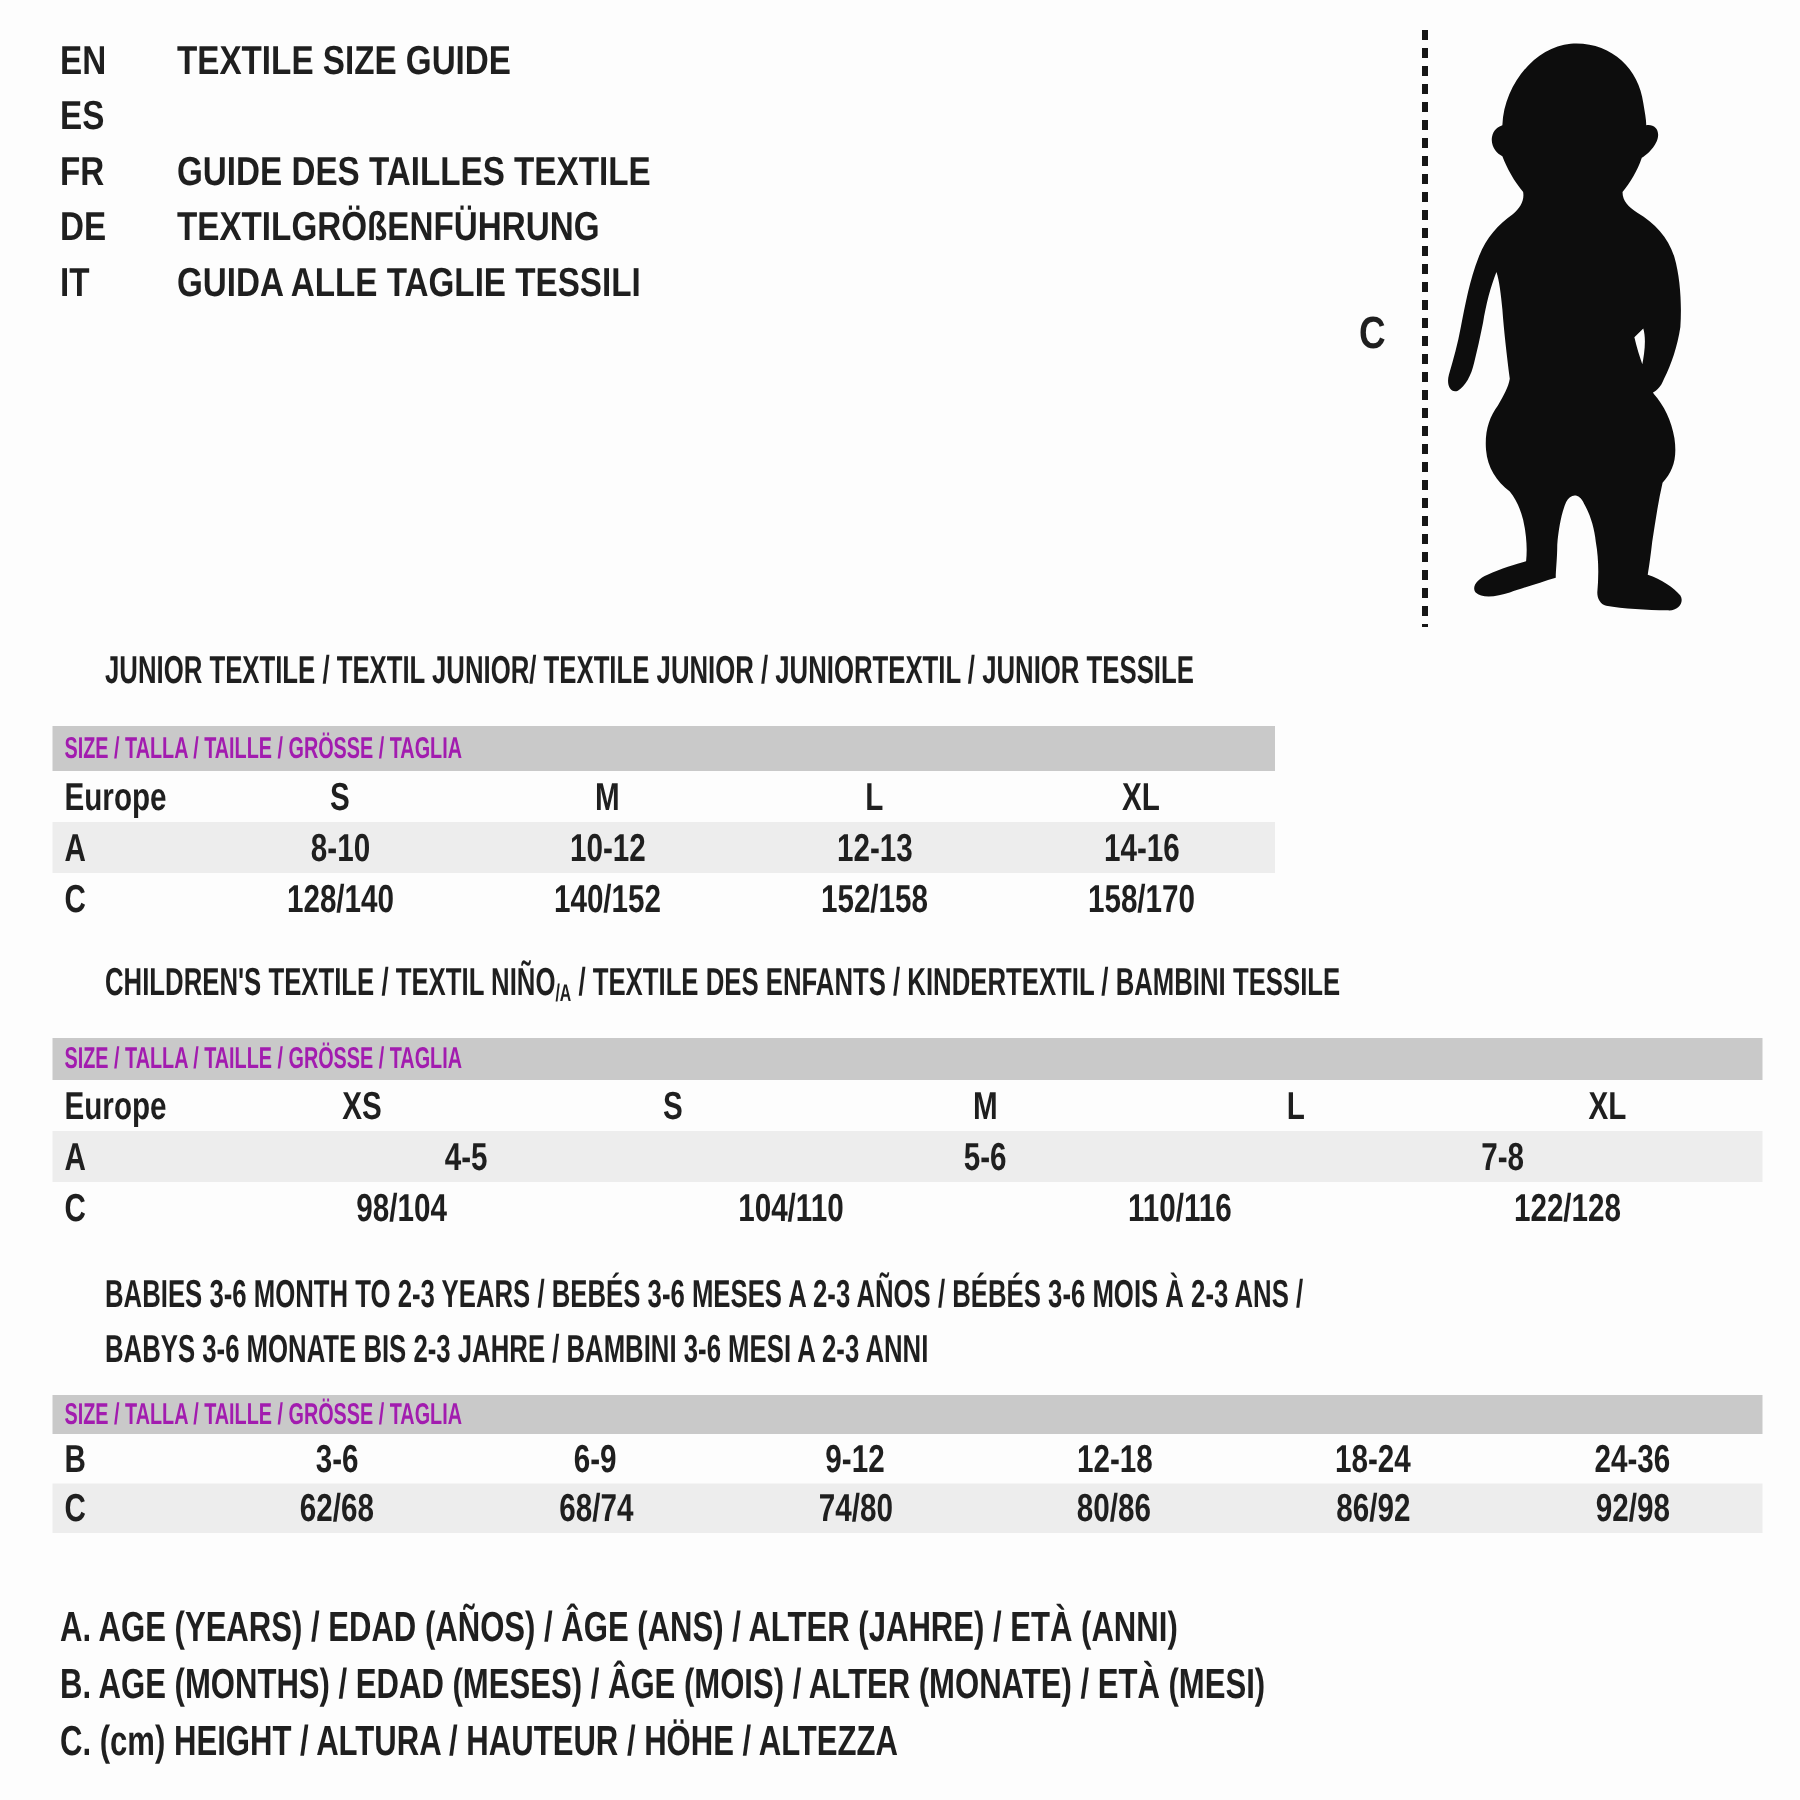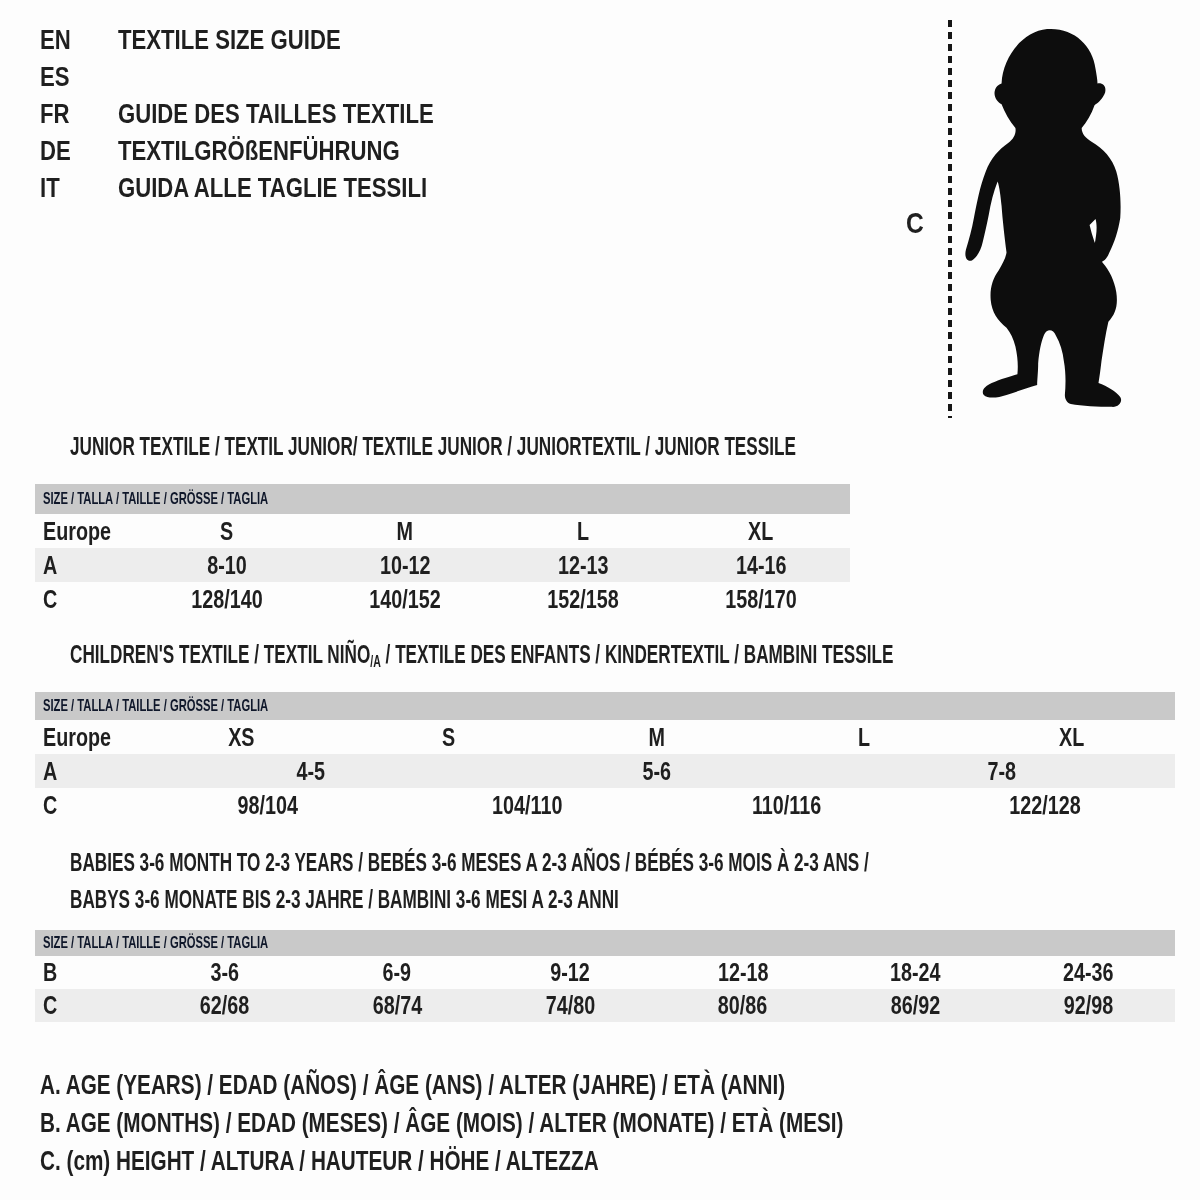--- a/index.html
+++ b/index.html
@@ -32,23 +32,23 @@
   .silhouette { position:absolute; left:964px; top:14px; }
 
   
   .sec-title { position:absolute; left:40px; font-size:26px; font-weight:700;margin-left:30px; }
   .sec-title .subA { font-size:16px; vertical-align:-4px; }
   .two-line { line-height:37px; }
 
   
   .stable { position:absolute; left:35px; }
   .sheader {
-    background:#c9c9c9; color:#0f172a;
+    background:#c9c9c9; color:#a21caf;
     display:flex; align-items:center; padding-left:8px;
-    font-size:17px; font-weight:700;
+    font-size:20px; font-weight:700;
   }
   .trow { display:flex; align-items:center; font-size:26px; font-weight:700; }
   .trow.shaded { background:#ededed; }
   .lcell { width:95px; padding-left:8px; box-sizing:content-box; }
   .vcell { flex:1; text-align:center; }
 
   .t-junior  { top:484px; width:815px; }
   .t-junior .sheader { height:30px; }
   .t-junior .trow { height:34px; }
   .t-children { top:692px; width:1140px; }

